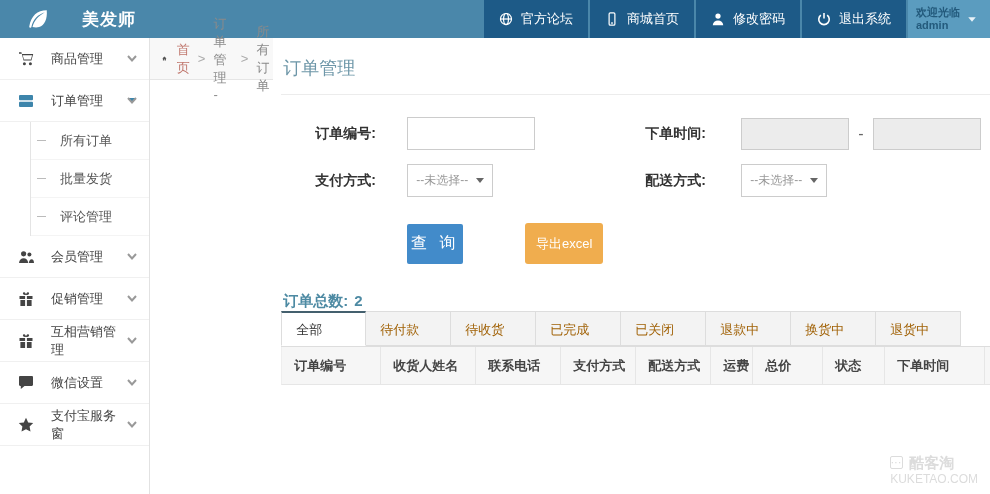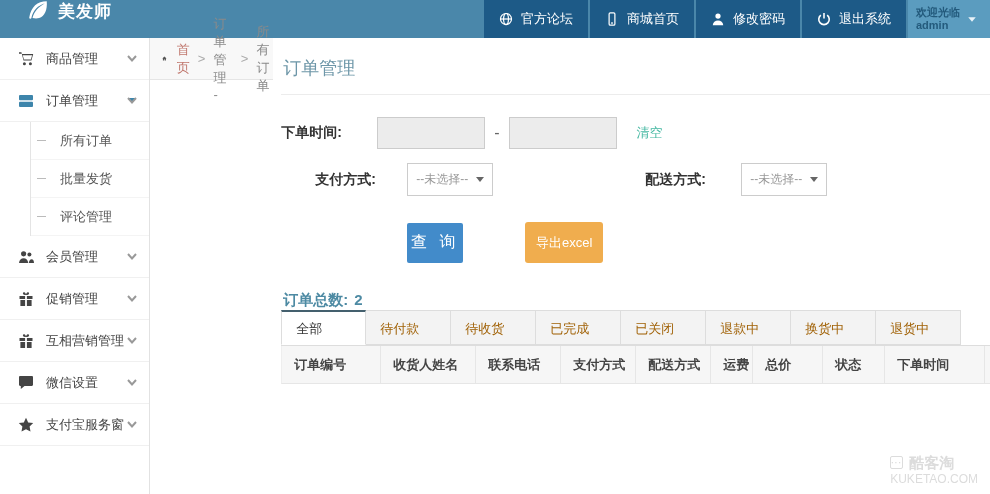--- a/index.html
+++ b/index.html
@@ -2,42 +2,42 @@
 <html><head>
 <meta charset="utf-8">
 <style>
   * { margin:0; padding:0; box-sizing:border-box; }
   html,body { width:990px; height:494px; overflow:hidden; background:#fff;
     font-family:"Liberation Sans","DejaVu Sans",sans-serif; }
   .app { width:990px; height:494px; display:flex; flex-direction:column; }
 
   
   .topbar { height:38px; background:#4a87aa; display:flex; align-items:stretch; flex:0 0 38px; }
-  .brand { display:flex; padding-left:28px; color:#fff; width:260px; }
+  .brand { display:flex; align-items:center; padding-left:28px; color:#fff; width:260px;gap:24px; }
   .brand svg { width:20px; height:20px; margin-right:10px; }
   .brand-name { font-size:17px; font-weight:bold; letter-spacing:1px; }
   .topnav { margin-left:auto; display:flex; align-items:stretch; }
   .topnav-item { display:flex; align-items:center; gap:8px; background:#1d5a87; color:#fff;
     font-size:13px; padding:0 15px; margin-left:2px; cursor:pointer; }
   .topnav-item svg { width:14px; height:14px; }
   .admin-box { width:82px; background:#5b9cbf; color:#235a7c; display:flex; align-items:center;
     padding:0 8px; margin-left:2px; cursor:pointer; }
   .admin-lines { font-size:11px; line-height:13px; font-weight:bold; }
   .admin-box svg { width:12px; height:12px; margin-left:6px; fill:#e8f2f8; }
 
   
   .body-row { flex:1; display:flex; min-height:0; }
 
   
   .sidebar { width:150px; background:#fff; border-right:1px solid #e2e2e2; flex:0 0 150px; }
   .side-item { height:42px; display:flex; align-items:center; padding:0 12px 0 18px;
     border-bottom:1px solid #f0f0f0; color:#444; font-size:13px; cursor:pointer; }
   .side-item svg { width:16px; height:16px; fill:#444; flex:0 0 16px; }
   .side-item.active svg { fill:#3d85ab; }
-  .side-label { margin-left:12px; }
+  .side-label { margin-left:17px; }
   .chev { margin-left:auto; }
   .chev svg { width:10px; height:10px; fill:none; stroke:#999; stroke-width:2; }
   .submenu { margin-left:30px; border-left:1px solid #e4e4e4; }
   .sub-item { height:38px; display:flex; align-items:center; padding-left:6px;
     border-bottom:1px solid #f4f4f4; color:#555; font-size:13px; cursor:pointer; }
   .dash { width:9px; border-top:1px solid #bbb; margin-right:14px; }
 
   
   .content { flex:1; position:relative; display:flex; flex-direction:row; background:#fff; min-width:0; }
   .breadcrumb { height:42px; background:#f8f8f8; border-bottom:1px solid #e5e5e5;
@@ -254,20 +254,24 @@
         <span>订单管理 -</span>
         <span class="bc-sep">&gt;</span>
         <span>所有订单</span>
       </div>
 
       <div class="page">
         <h2 class="page-title">订单管理</h2>
 
         <div class="filter">
           <div class="form-row">
+            <div class="fg fg-left">
+              <span class="flabel">订单编号:</span>
+              <input class="tinput" type="text" style="">
+            </div>
             <div class="fg">
               <span class="flabel r">下单时间:</span>
               <input class="dinput" type="text" style="">
               <span class="rsep">-</span>
               <input class="dinput" type="text" style="">
               <a class="clear-link">清空</a>
             </div>
           </div>
 
           <div class="form-row">

